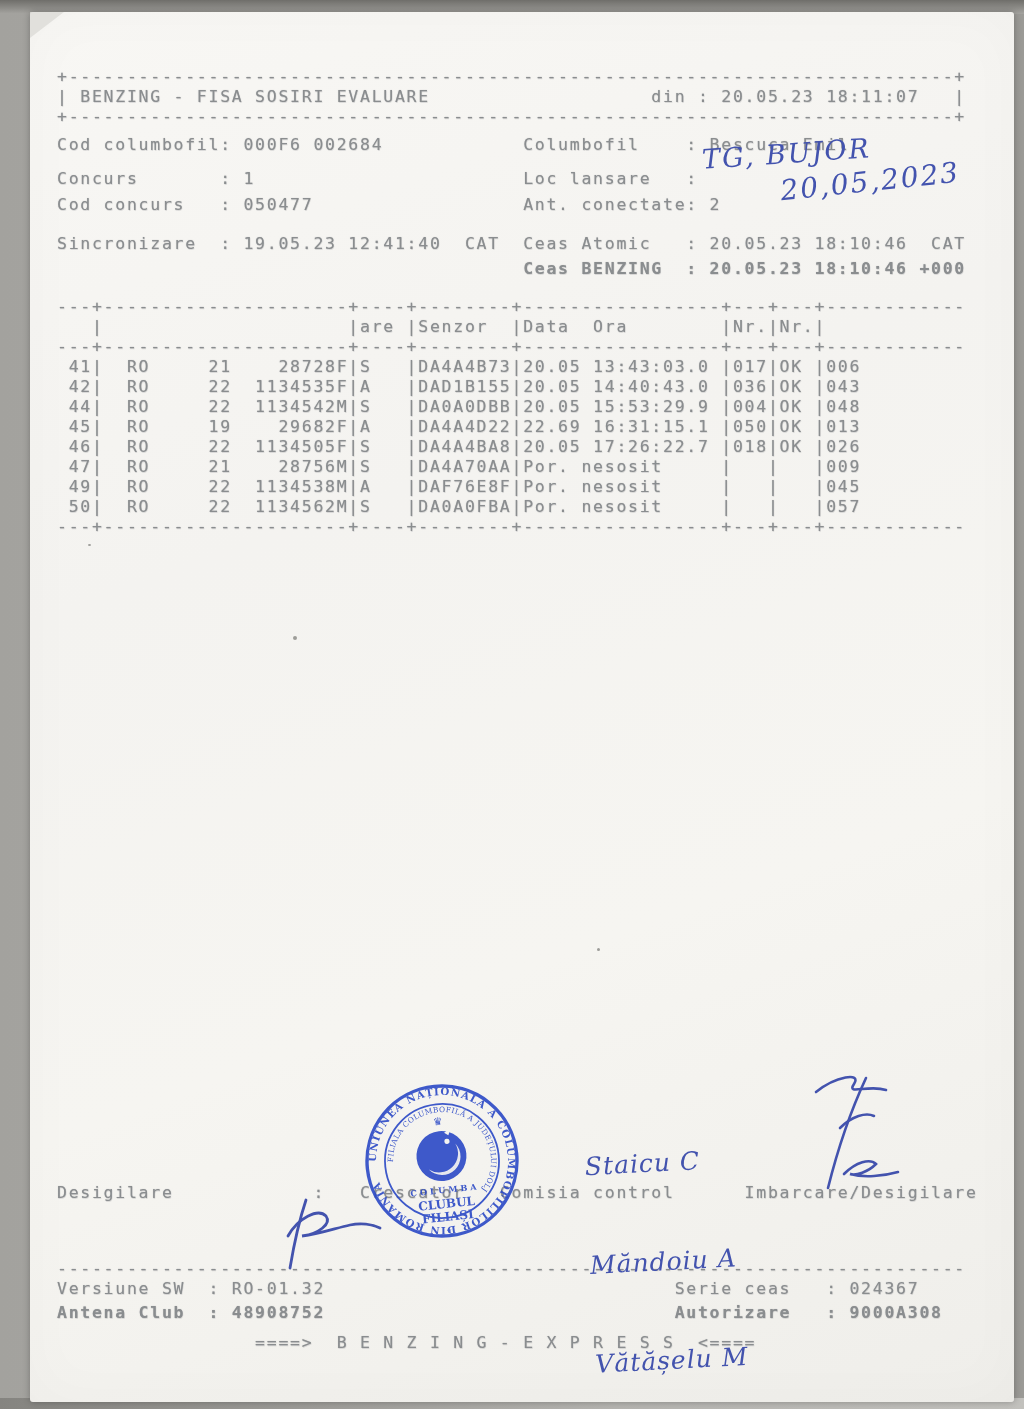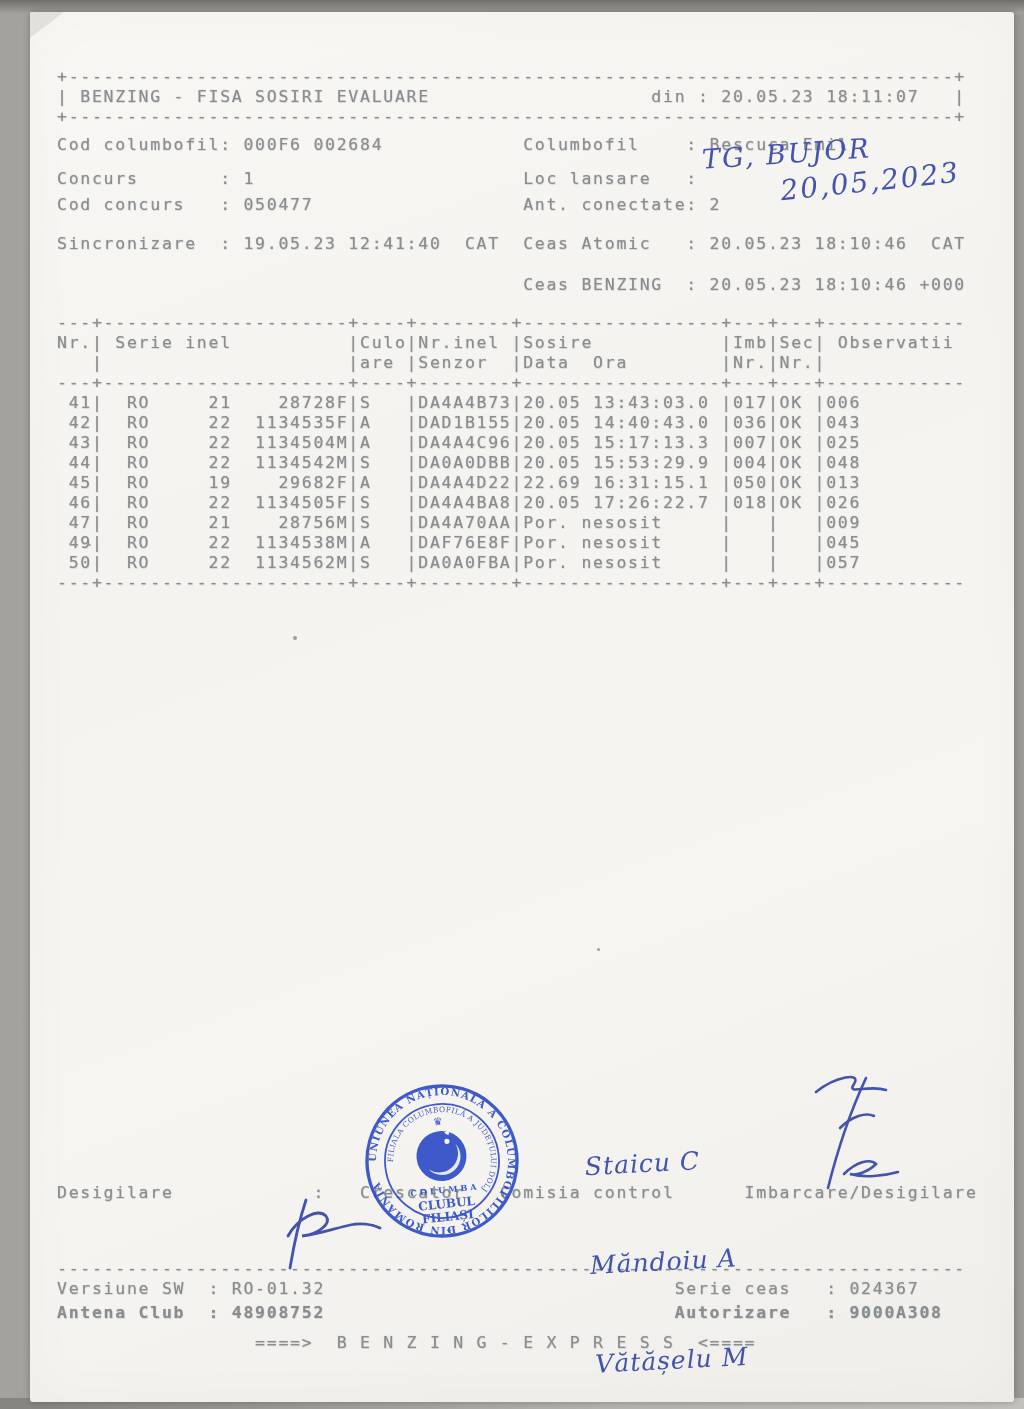--- a/index.html
+++ b/index.html
@@ -15,21 +15,21 @@
         box-shadow:0 0 7px rgba(0,0,0,.28), inset 0 0 60px rgba(0,0,0,.025);
         border-radius:3px;}
   .fold{position:absolute;left:0;top:0;width:0;height:0;
         border-top:26px solid #dddcd8;border-right:34px solid transparent;
         filter:blur(.4px);opacity:.8;}
   .content{position:absolute;left:27px;top:55px;width:930px;
         font-size:16.5px;line-height:20px;letter-spacing:1.72px;
         color:#8a8d8f;text-shadow:0 0 1px rgba(138,141,143,.55),.5px .5px 0 rgba(138,141,143,.2);}
   .mline{white-space:pre;height:20px;}
   .m-gap8{margin-top:8px;} .m-gap14{margin-top:14px;} .m-gap6{margin-top:6px;}
-  .m-gap19{margin-top:19px;} .m-gap5{margin-top:21px;} .m-gap18{margin-top:18px;}
+  .m-gap19{margin-top:19px;} .m-gap5{margin-top:5px;font-weight:bold;} .m-gap18{margin-top:18px;}
   .bottom-block{position:absolute;left:0;top:1116px;}
   .bb-sep{margin-top:56px;} .bb-f2{margin-top:4px;font-weight:bold;} .bb-f3{margin-top:10px;}
   .hand{position:absolute;font-family:"DejaVu Serif",serif;font-style:italic;
         color:#4353ae;white-space:pre;}
   .hand-loc{left:672px;top:126px;font-size:27px;transform:rotate(-4deg);letter-spacing:2px;}
   .hand-date{left:750px;top:153px;font-size:28px;transform:rotate(-6deg);letter-spacing:2px;}
   .hand-names{left:560px;top:1068px;font-size:25px;line-height:33px;transform:rotate(-3deg);letter-spacing:1px;}
   .sig-svg{position:absolute;}
   .sig-crescator{left:230px;top:1180px;}
   .sig-scribbles{left:728px;top:1058px;}
@@ -58,26 +58,24 @@
       </div>
 
       <div class="mline m-gap8">Cod columbofil: 000F6 002684            Columbofil    : Bescuca Emil</div>
       <div class="mline m-gap14">Concurs       : 1                       Loc lansare   : </div>
       <div class="mline m-gap6">Cod concurs   : 050477                  Ant. conectate: 2</div>
       <div class="mline m-gap19">Sincronizare  : 19.05.23 12:41:40  CAT  Ceas Atomic   : 20.05.23 18:10:46  CAT</div>
       <div class="mline m-gap5">                                        Ceas BENZING  : 20.05.23 18:10:46 +000</div>
 
       <div class="m-gap18">
           <div class="mline">---+---------------------+----+--------+-----------------+---+---+------------</div>
-          <div class="mline">Nr.| Serie inel          |Culo|Nr.inel |Sosire           |Imb|Sec| Observatii </div>
           <div class="mline">   |                     |are |Senzor  |Data  Ora        |Nr.|Nr.|            </div>
           <div class="mline">---+---------------------+----+--------+-----------------+---+---+------------</div>
           <div class="mline"> 41|  RO     21    28728F|S   |DA4A4B73|20.05 13:43:03.0 |017|OK |006         </div>
           <div class="mline"> 42|  RO     22  1134535F|A   |DAD1B155|20.05 14:40:43.0 |036|OK |043         </div>
-          <div class="mline"> 43|  RO     22  1134504M|A   |DA4A4C96|20.05 15:17:13.3 |007|OK |025         </div>
           <div class="mline"> 44|  RO     22  1134542M|S   |DA0A0DBB|20.05 15:53:29.9 |004|OK |048         </div>
           <div class="mline"> 45|  RO     19    29682F|A   |DA4A4D22|22.69 16:31:15.1 |050|OK |013         </div>
           <div class="mline"> 46|  RO     22  1134505F|S   |DA4A4BA8|20.05 17:26:22.7 |018|OK |026         </div>
           <div class="mline"> 47|  RO     21    28756M|S   |DA4A70AA|Por. nesosit     |   |   |009         </div>
           <div class="mline"> 49|  RO     22  1134538M|A   |DAF76E8F|Por. nesosit     |   |   |045         </div>
           <div class="mline"> 50|  RO     22  1134562M|S   |DA0A0FBA|Por. nesosit     |   |   |057         </div>
           <div class="mline">---+---------------------+----+--------+-----------------+---+---+------------</div>
         </div>
 
       <div class="bottom-block">

